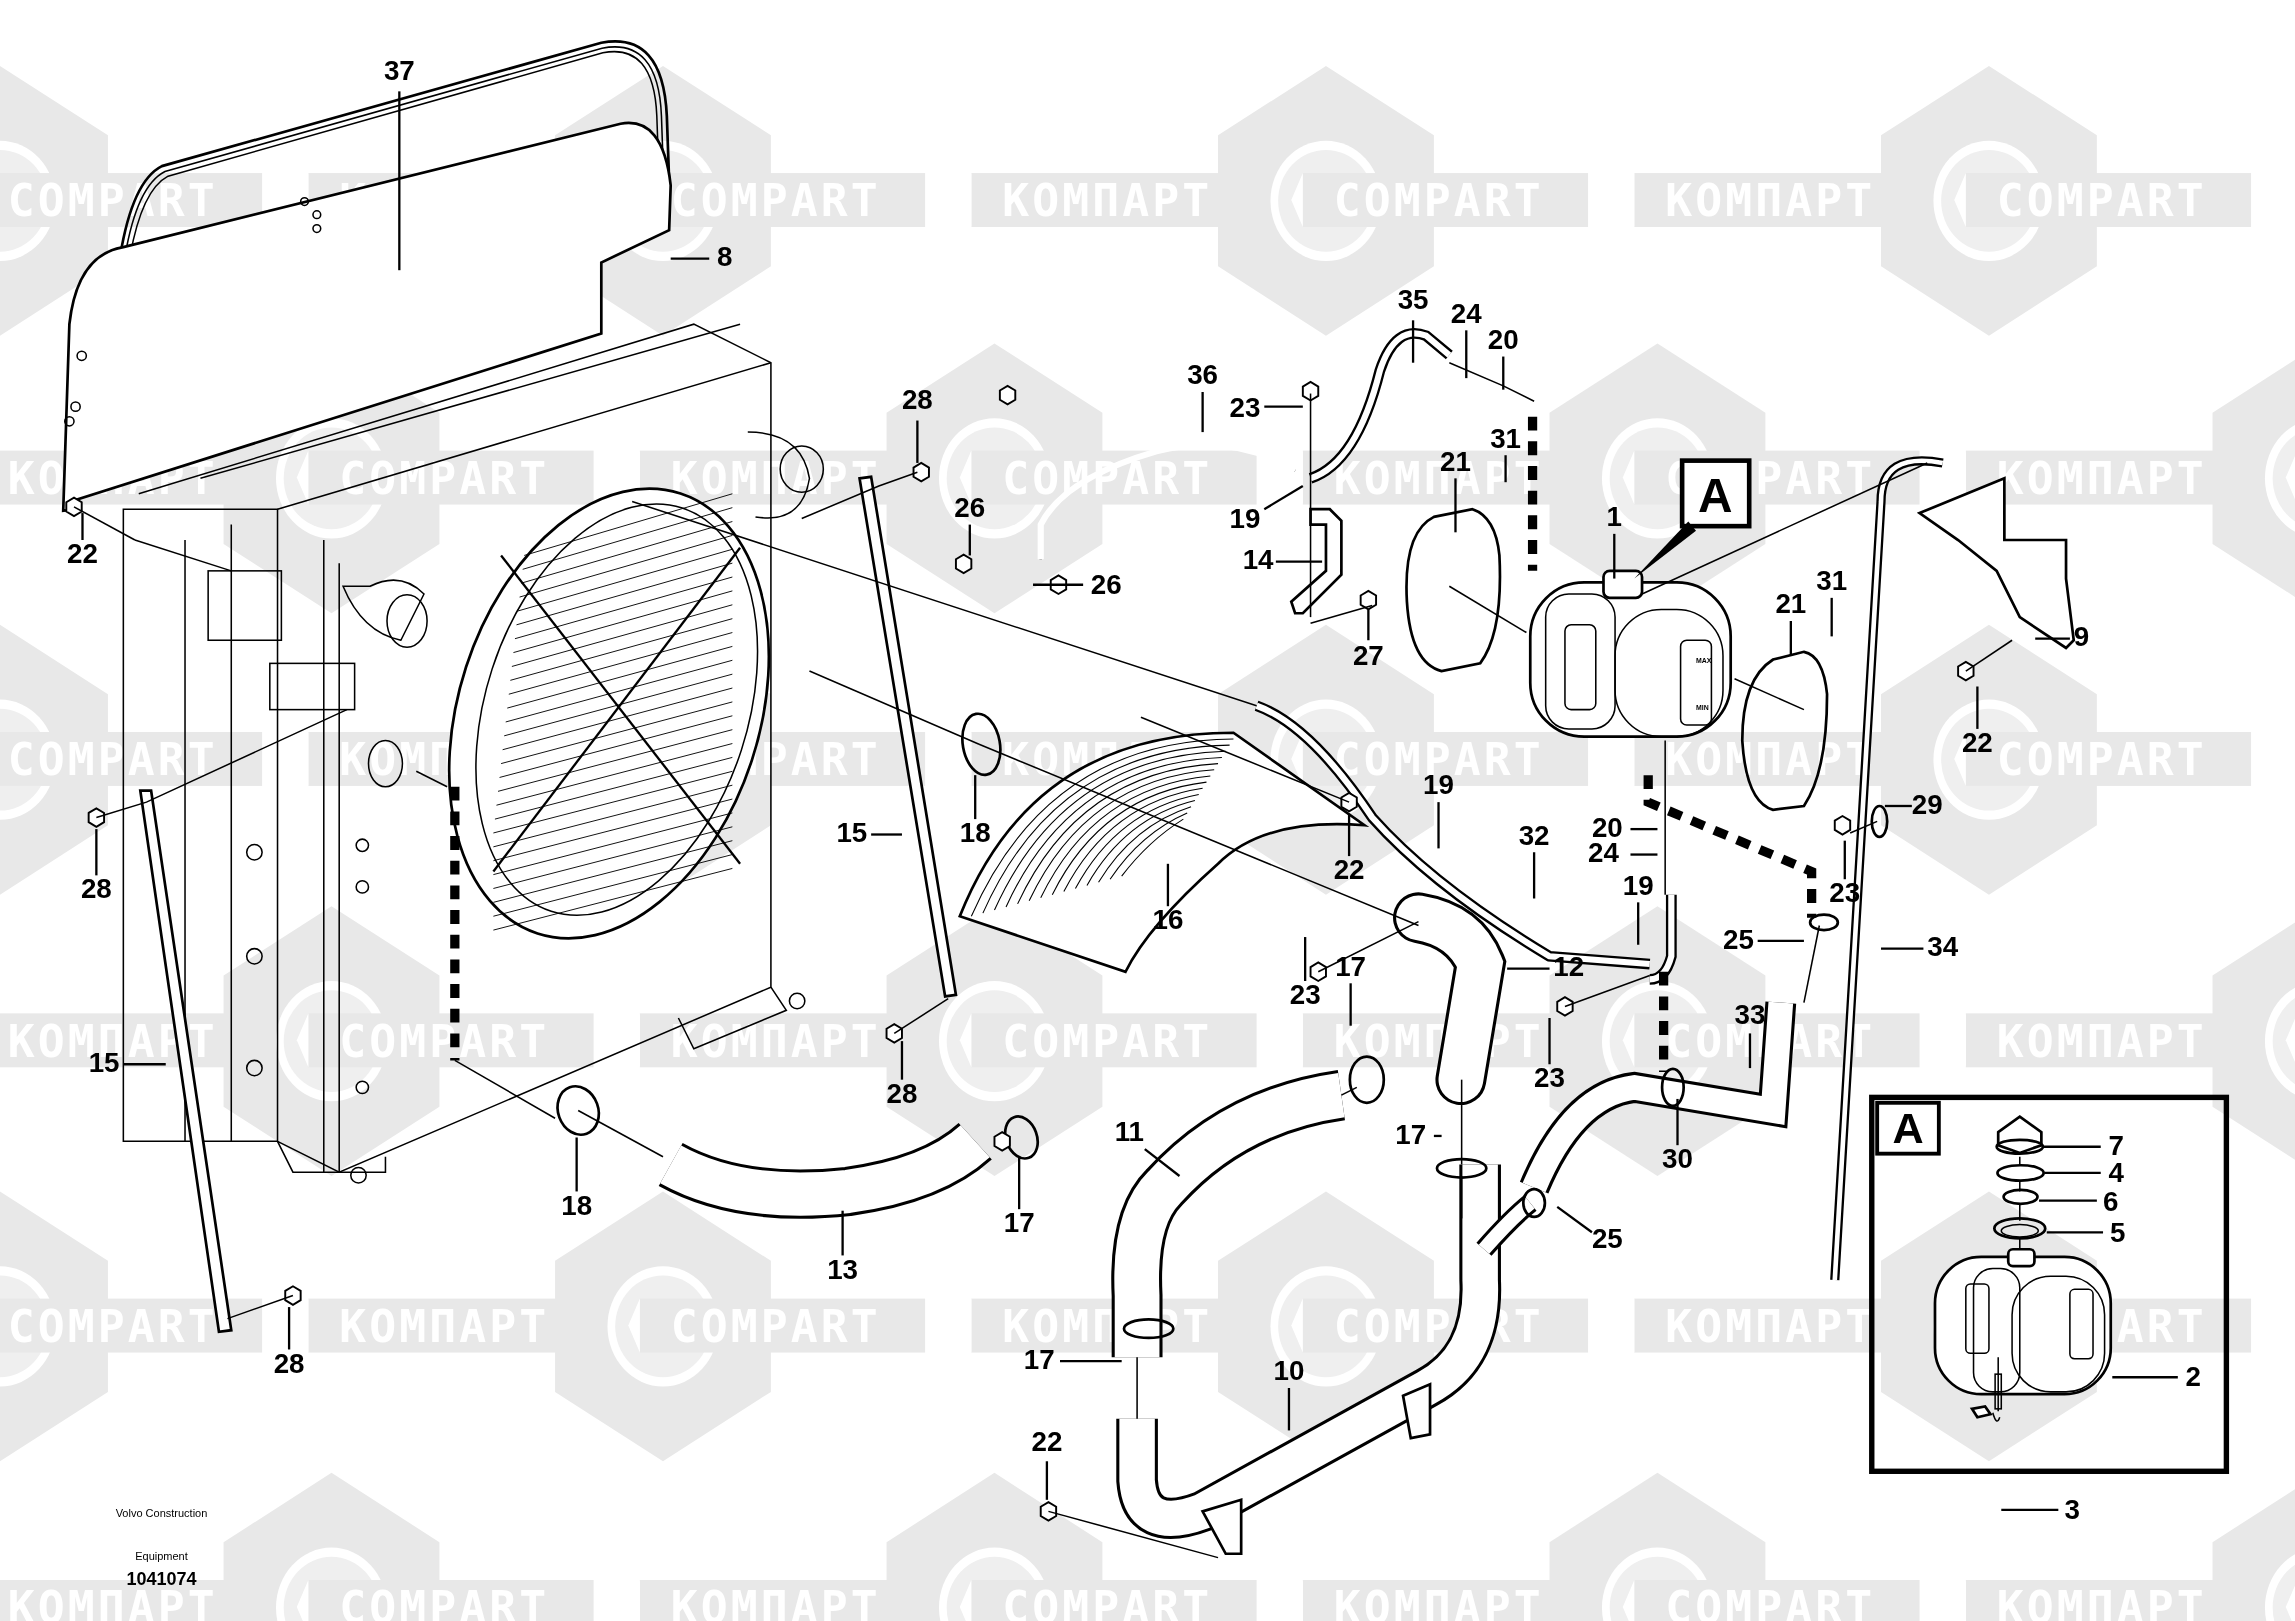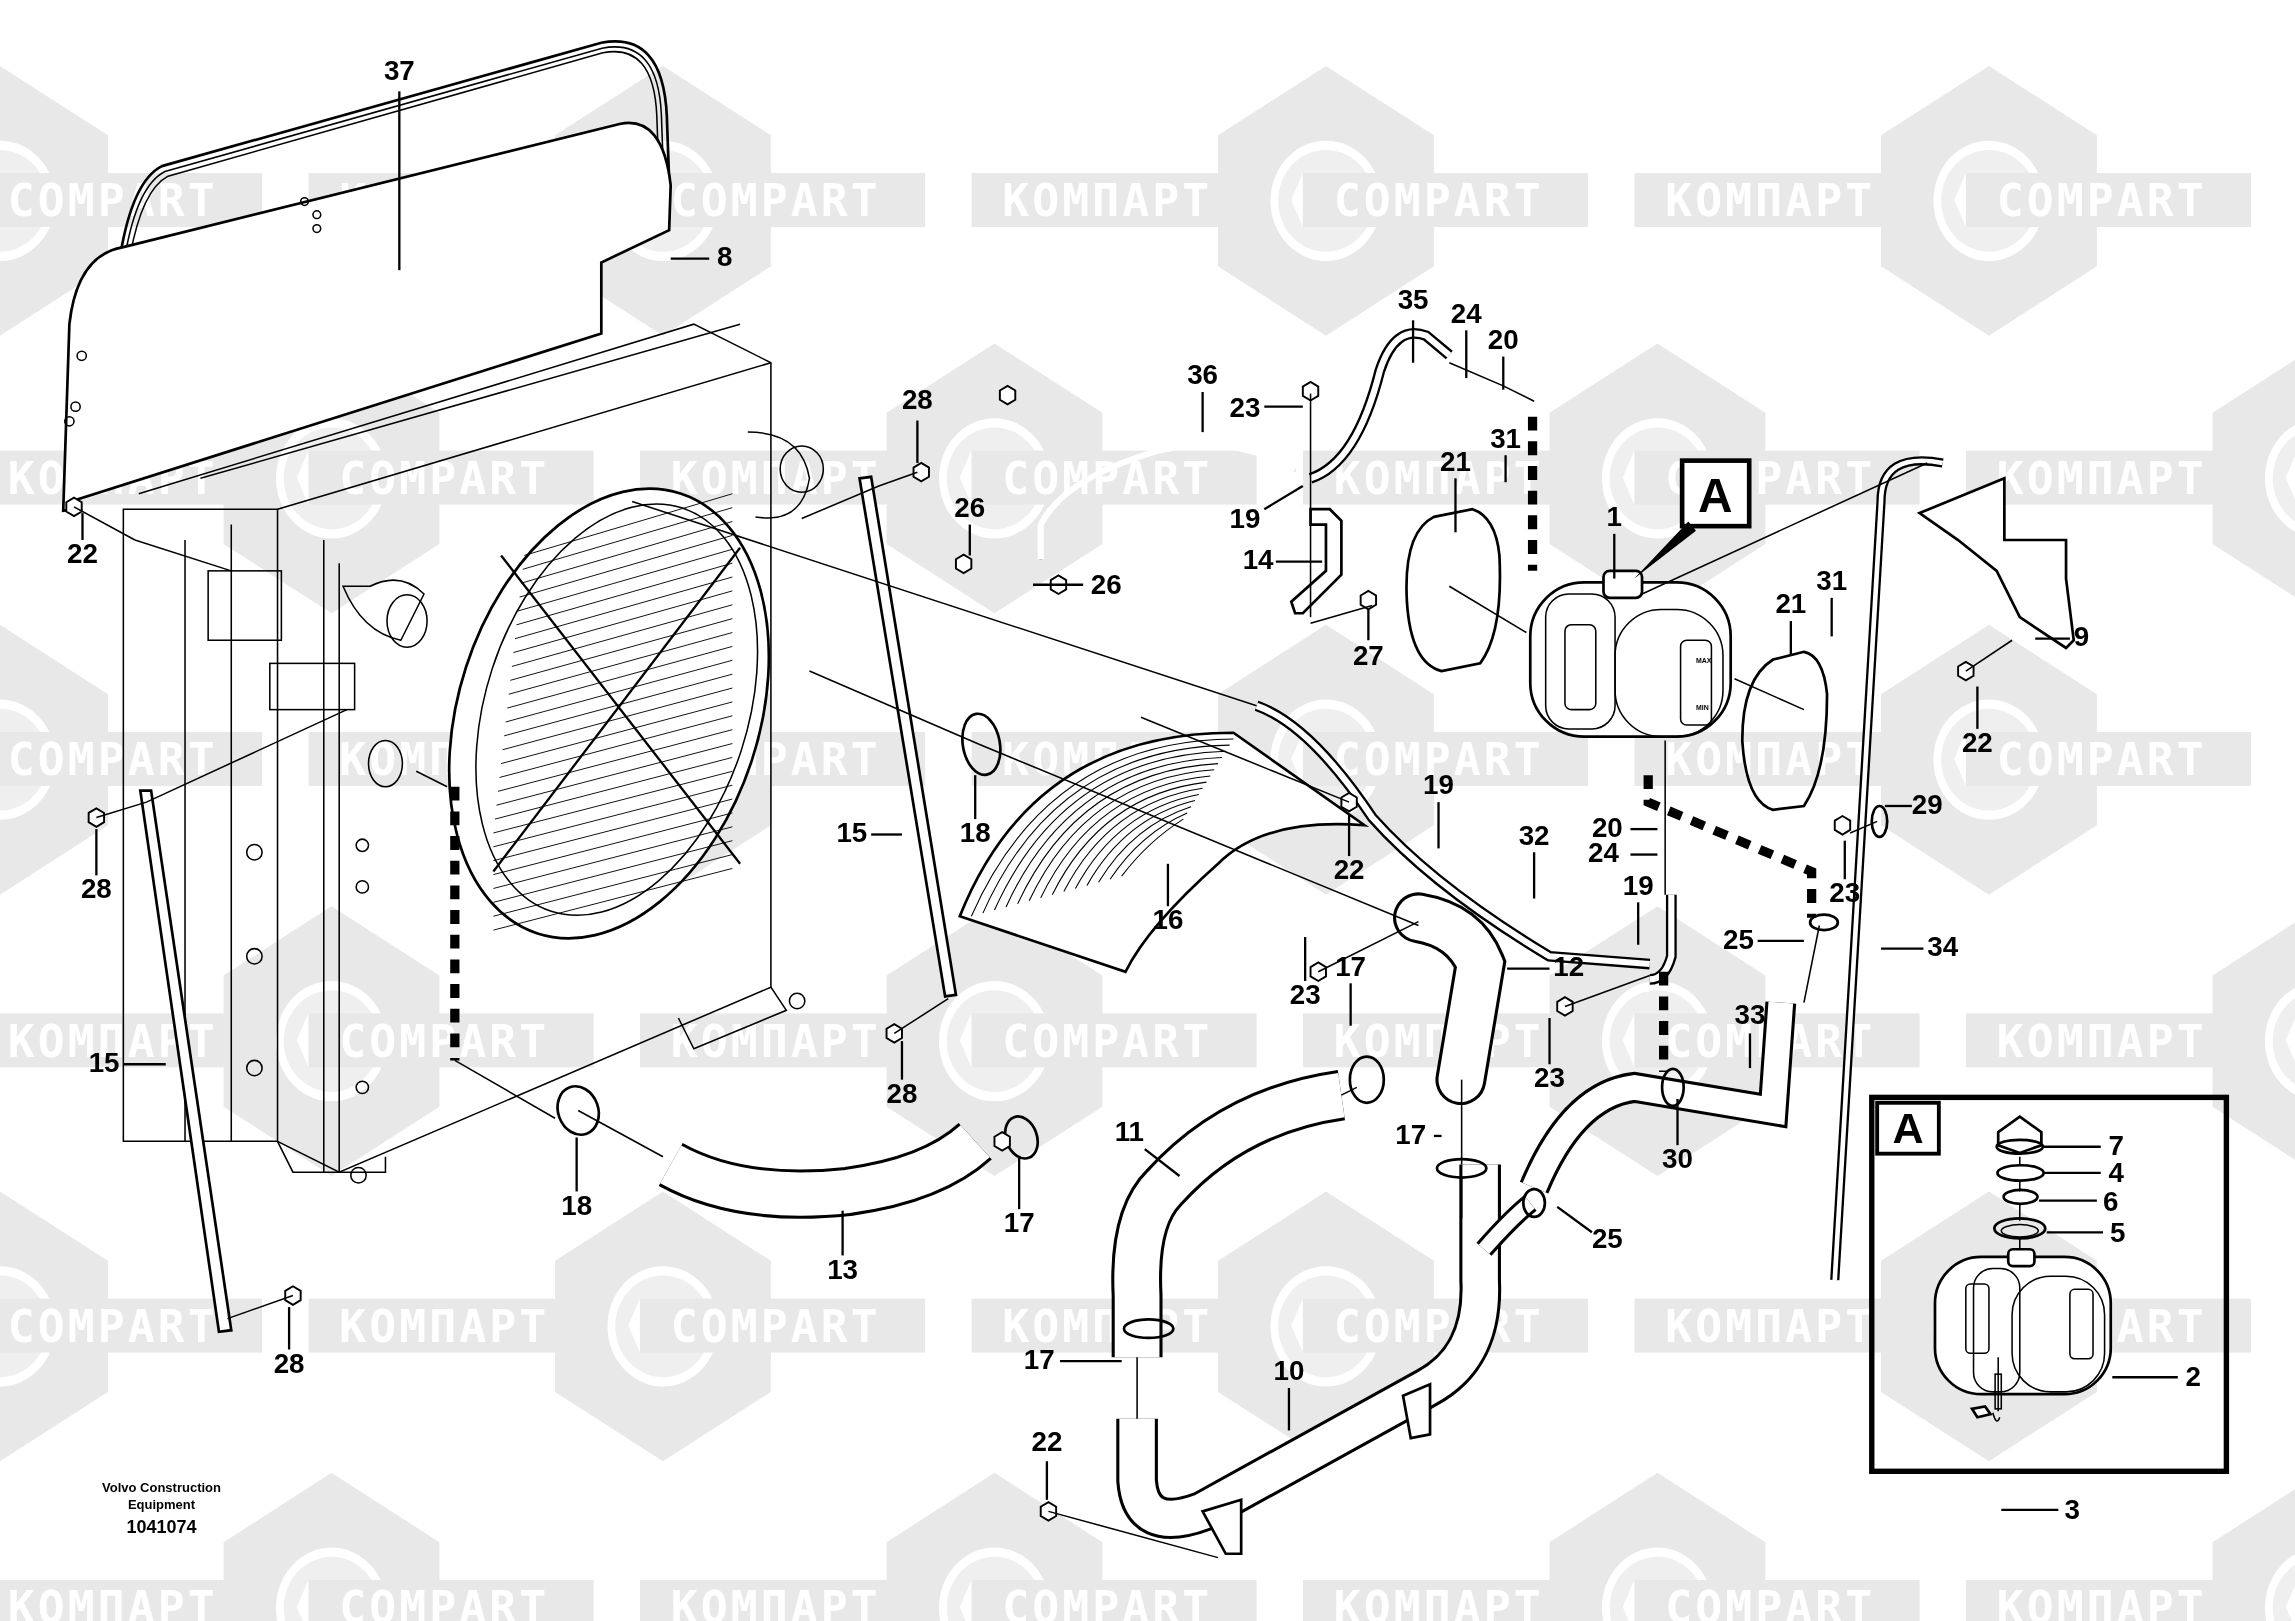--- a/index.html
+++ b/index.html
@@ -7,21 +7,21 @@
          font-family: "Liberation Sans", "DejaVu Sans", sans-serif; }
   #stage { position: absolute; left: 0; top: 0; width: 2295px; height: 1622px; }
   svg text.callout { font-family: "Liberation Sans", sans-serif; font-weight: 700; font-size: 36px; fill: #000; }
   svg text.wm { font-family: "DejaVu Sans Mono", monospace; font-weight: 700; font-size: 58px; fill: #ffffff; letter-spacing: 4px; }
   .ln { stroke: #000; stroke-width: 3; fill: none; }
   .thin { stroke: #000; stroke-width: 2; fill: none; }
   .part { stroke: #000; stroke-width: 3.5; fill: #fff; }
   .partnf { stroke: #000; stroke-width: 3.5; fill: none; }
   .dash { stroke: #000; stroke-width: 12; fill: none; stroke-dasharray: 18 14; }
   .footer { position: absolute; left: 69px; top: 1479px; width: 185px; text-align: center; color: #000; }
-  .footer .co { font-size: 13px; font-weight: 700; line-height: 17px; }
+  .footer .co { font-size: 11px; font-weight: 400; line-height: 17px; margin-top: 26px; }
   .footer .num { font-size: 18px; font-weight: 700; margin-top: 4px; }
 </style>
 </head>
 <body>
 
 <div id="stage">
 <svg id="svg" width="2295" height="1622" viewBox="0 0 2977 2103" xmlns="http://www.w3.org/2000/svg">
 
   <g id="watermarks">
         <g>

